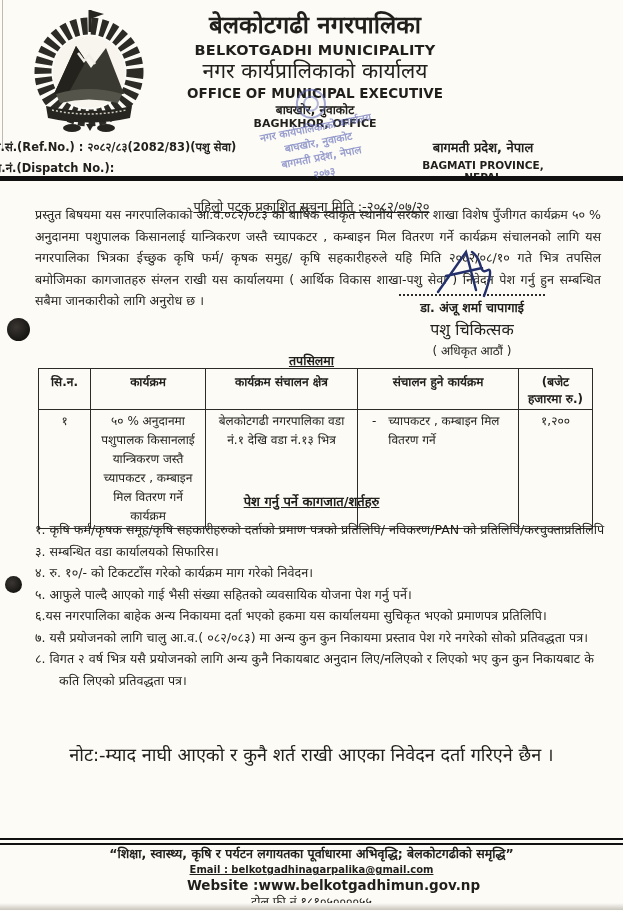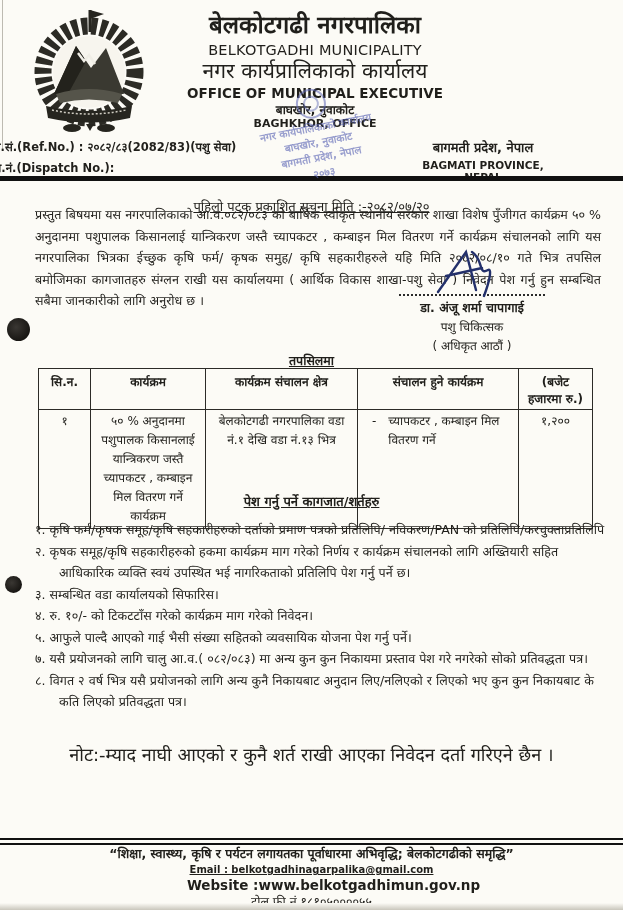--- a/index.html
+++ b/index.html
@@ -12,21 +12,21 @@
     font-family:"DejaVu Sans","Liberation Sans",sans-serif;
     color:#201f1b;
   }
   .scan-edge-left{position:absolute;left:2px;top:0;width:1px;height:150px;background:#bdbab1;}
   .scan-edge-bottom{position:absolute;left:0;right:0;bottom:0;height:7px;background:linear-gradient(#fcfbf6,#c9c6bc);}
 
   
   .logo{position:absolute;left:28px;top:6px;width:122px;height:130px;}
   .header-center{position:absolute;left:130px;width:370px;top:12px;text-align:center;line-height:1.12;}
   .h-np-title{font-size:24px;font-weight:bold;font-family:"DejaVu Serif","Liberation Serif",serif;}
-  .h-en-title{font-size:14.5px;font-weight:normal;letter-spacing:.2px;margin-top:3px;}
+  .h-en-title{font-size:14.5px;font-weight:bold;letter-spacing:.2px;margin-top:3px;}
   .h-np-office{font-size:21px;font-family:"DejaVu Serif","Liberation Serif",serif;margin-top:2px;}
   .h-en-office{font-size:13.5px;font-weight:bold;margin-top:2px;}
   .h-np-place{font-size:12px;font-weight:bold;margin-top:3px;}
   .h-en-place{font-size:11px;font-weight:bold;margin-top:1px;}
 
   .refline{position:absolute;left:-6px;top:139px;font-size:11.5px;font-weight:bold;white-space:nowrap;}
   .dispatchline{position:absolute;left:-6px;top:160px;font-size:11.5px;font-weight:bold;white-space:nowrap;}
   .province{position:absolute;left:408px;top:138px;width:150px;text-align:center;}
   .province .np{font-size:13px;font-weight:bold;}
   .province .en{font-size:10.5px;font-weight:bold;margin-top:3px;}
@@ -50,21 +50,21 @@
   .notice-title{position:absolute;left:0;right:0;top:197px;text-align:center;
     font-size:13px;font-weight:normal;text-decoration:underline;}
   .body-par{position:absolute;left:35px;right:22px;top:204px;
     font-size:12.6px;line-height:21.5px;text-align:justify;}
 
   
   .sig-block{position:absolute;left:392px;top:246px;width:160px;text-align:center;z-index:4;}
   .sig-squiggle{display:block;margin:0 auto -4px auto;}
   .sig-dots{border-bottom:2px dotted #2a2a2a;width:146px;margin:0 auto 3px auto;}
   .sig-name{font-size:12.5px;font-weight:bold;}
-  .sig-post{font-size:12px;margin-top:2px;}
+  .sig-post{font-size:16px;margin-top:2px;}
   .sig-level{font-size:12px;margin-top:2px;}
 
   .punch-dot{position:absolute;border-radius:50%;background:radial-gradient(circle at 40% 40%,#3a3733,#181613 70%);}
   .dot1{left:7px;top:318px;width:23px;height:23px;}
   .dot2{left:5px;top:576px;width:17px;height:17px;}
 
   
   .tapasil-heading{position:absolute;left:0;right:0;top:352px;text-align:center;
     font-size:12.5px;font-weight:bold;text-decoration:underline;}
   table.detail{position:absolute;left:38px;top:368px;border-collapse:collapse;table-layout:fixed;width:554px;}
@@ -198,24 +198,24 @@
           </div>
         </td>
         <td class="bud">१,२००</td>
       </tr>
     </tbody>
   </table>
 
   <div class="docs-heading">पेश गर्नु पर्ने कागजात/शर्तहरु</div>
   <ul class="docs-list">
     <li>१. कृषि फर्म/कृषक समूह/कृषि सहकारीहरुको दर्ताको प्रमाण पत्रको प्रतिलिपि/ नविकरण/PAN को प्रतिलिपि/करचुक्ताप्रतिलिपि</li>
-    <li>२. कृषक समूह/कृषि सहकारीहरुको हकमा कार्यक्रम माग गरेको निर्णय र कार्यक्रम संचालनको लागि अख्तियारी सहित आधिकारिक व्यक्ति स्वयं उपस्थित भई नागरिकताको प्रतिलिपि पेश गर्नु पर्ने छ।</li>
     <li>३. सम्बन्धित वडा कार्यालयको सिफारिस।</li>
     <li>४. रु. १०/- को टिकटटाँस गरेको कार्यक्रम माग गरेको निवेदन।</li>
     <li>५. आफुले पाल्दै आएको गाई भैसी  संख्या सहितको व्यवसायिक योजना पेश गर्नु पर्ने।</li>
+    <li>६.यस नगरपालिका बाहेक अन्य निकायमा दर्ता भएको हकमा यस कार्यालयमा सुचिकृत  भएको प्रमाणपत्र प्रतिलिपि।</li>
     <li>७. यसै प्रयोजनको लागि चालु आ.व.( ०८२/०८३) मा अन्य कुन कुन निकायमा प्रस्ताव पेश गरे नगरेको सोको प्रतिवद्धता पत्र।</li>
     <li>८. विगत २ वर्ष भित्र यसै प्रयोजनको लागि अन्य कुनै निकायबाट अनुदान लिए/नलिएको र लिएको भए कुन कुन निकायबाट के कति लिएको प्रतिवद्धता पत्र।</li>
   </ul>
 
   <div class="note-line">नोट:-म्याद नाघी आएको र कुनै शर्त राखी आएका निवेदन दर्ता गरिएने छैन ।</div>
 
   <div class="rule-bottom"></div>
   <div class="footer">
     <div class="f-motto">“शिक्षा, स्वास्थ्य, कृषि र पर्यटन लगायतका पूर्वाधारमा अभिवृद्धि; बेलकोटगढीको समृद्धि”</div>
     <div class="f-email">Email : belkotgadhinagarpalika@gmail.com</div>

